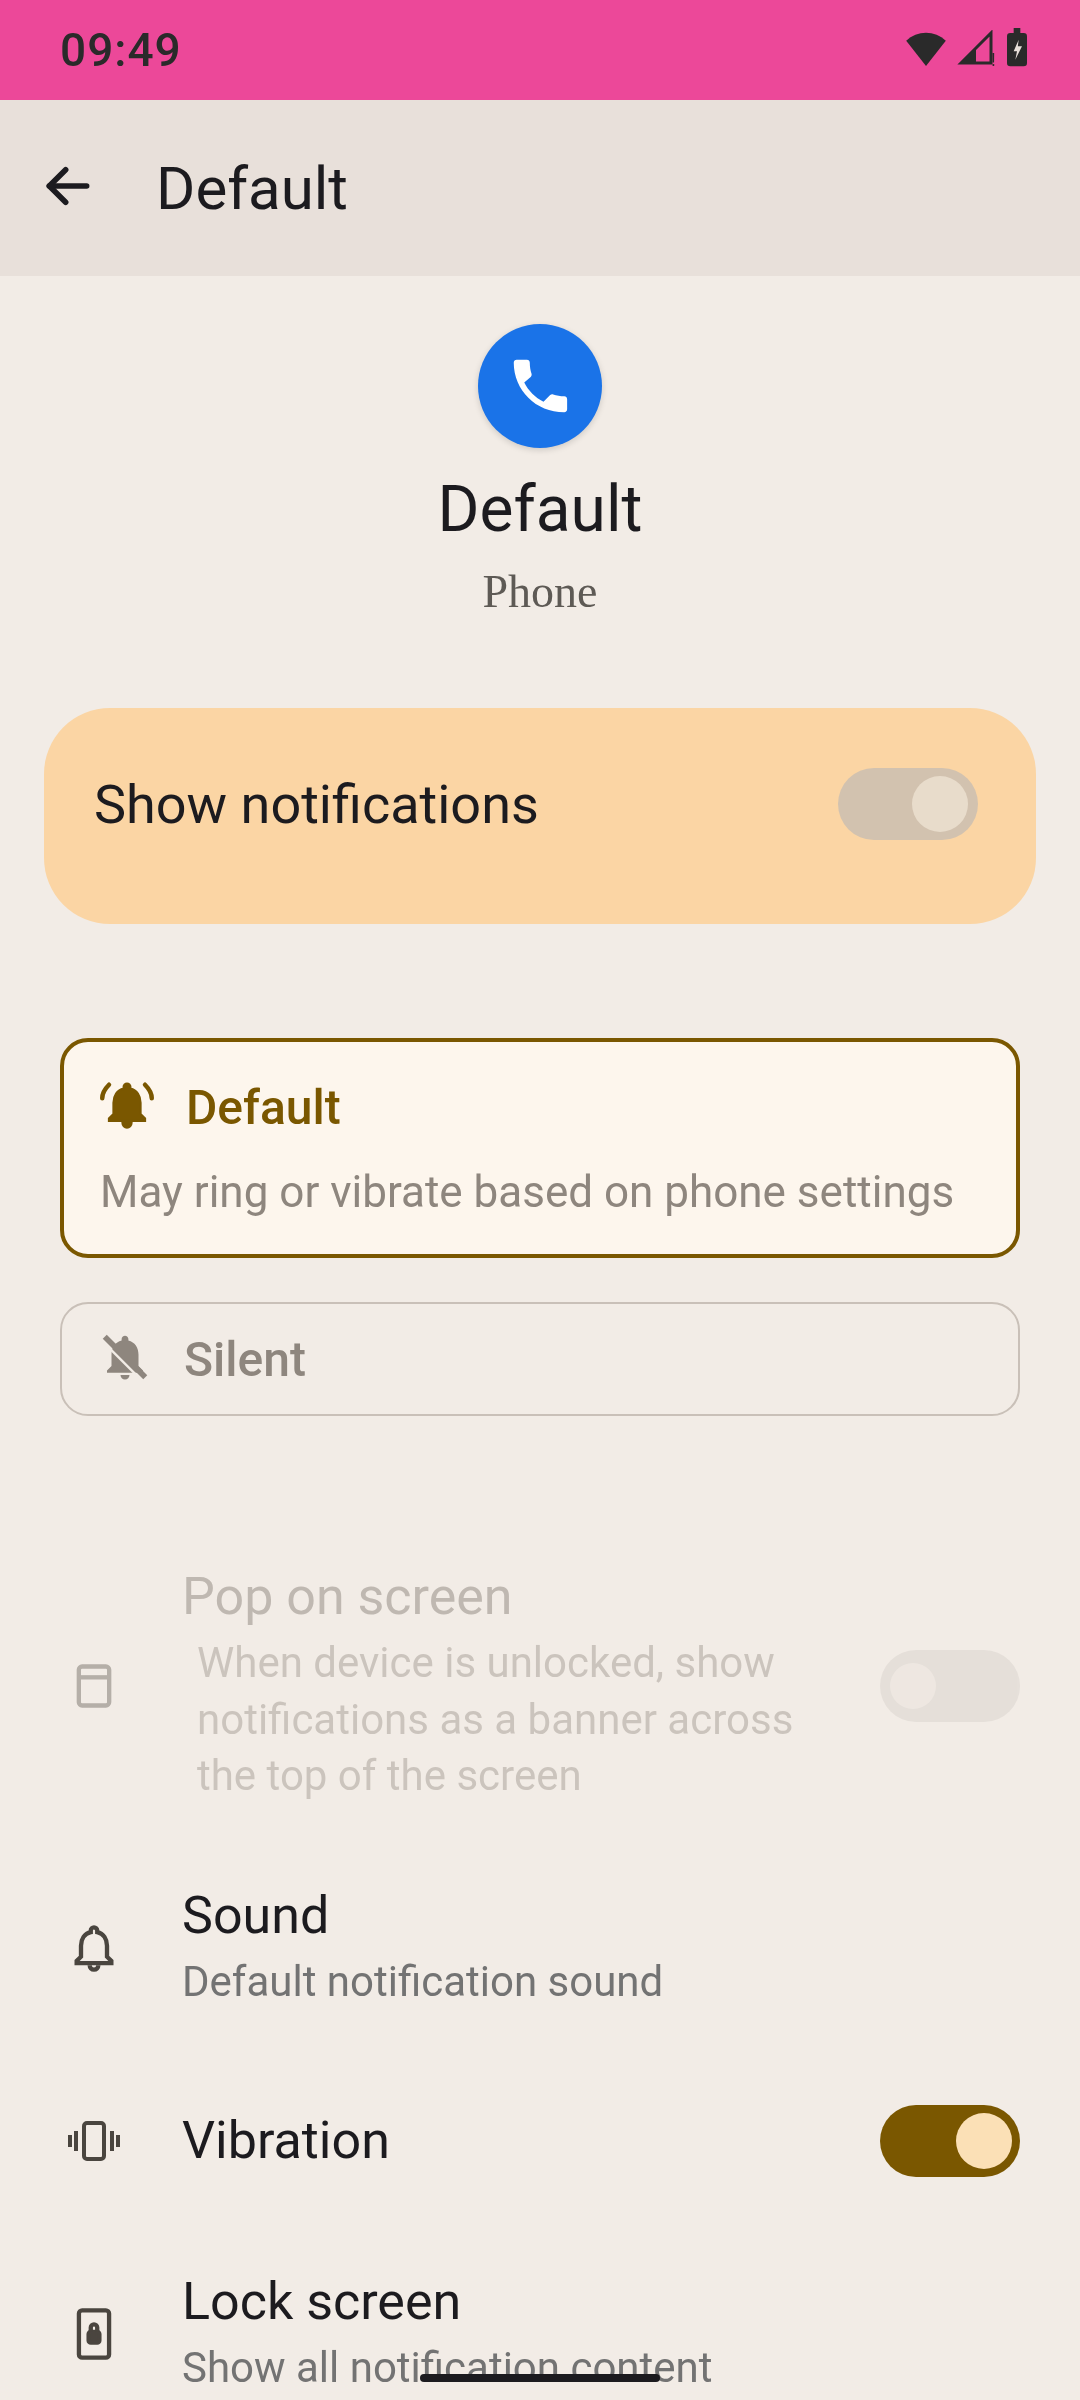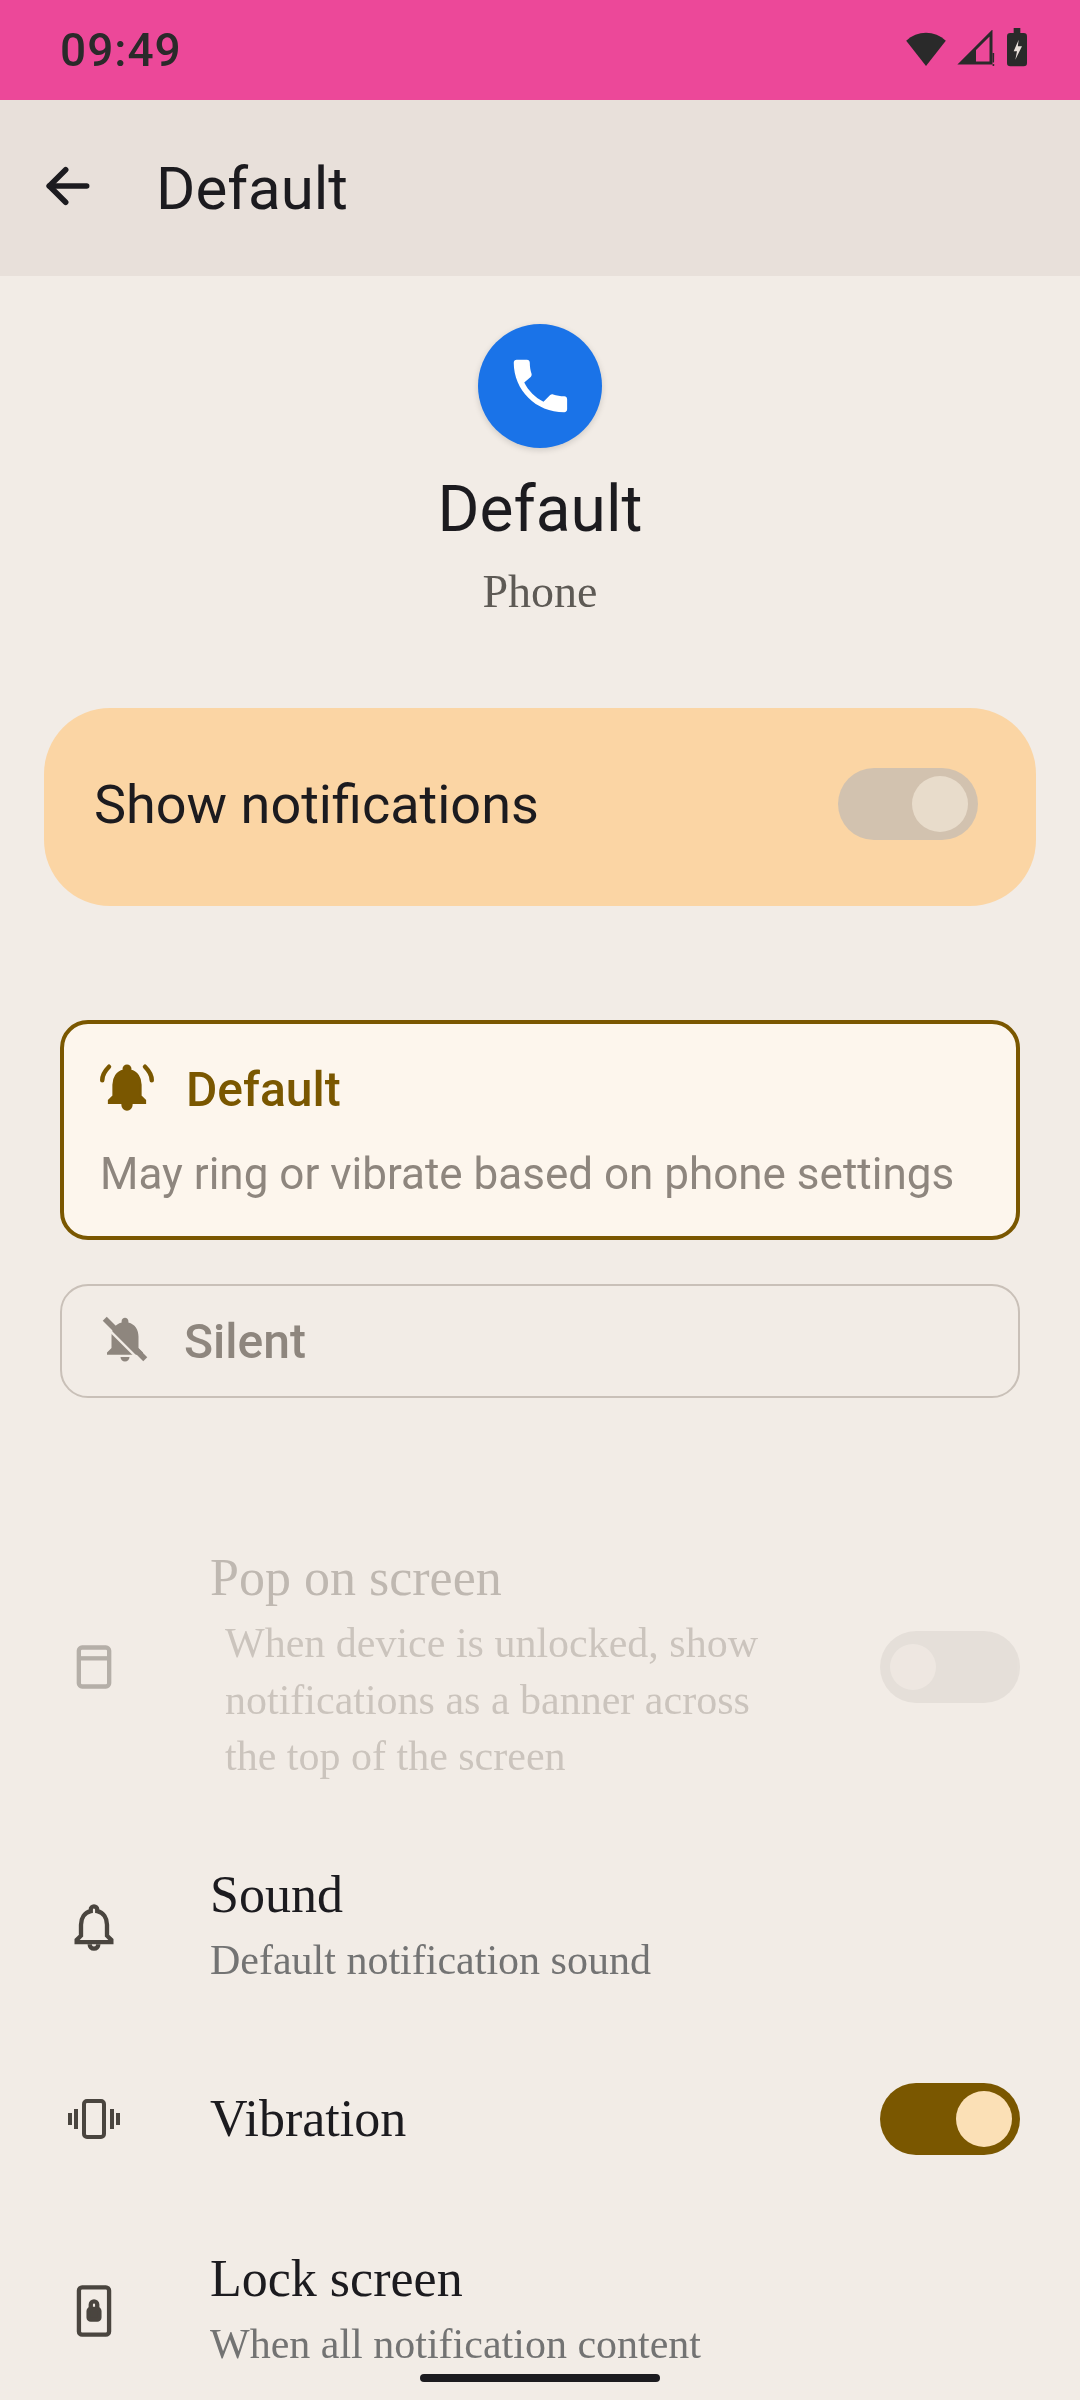--- a/index.html
+++ b/index.html
@@ -75,21 +75,21 @@
     color: #5e5a55;
     margin-top: -6px;
     font-family: Liberation Serif, serif;
   }
 
   
   .pill-card {
     margin: 0 44px;
     background: #fbd5a4;
     border-radius: 66px;
-    padding: 60px 58px 66px 50px;
+    padding: 60px 58px 84px 50px;
     display: flex;
     align-items: center;
     justify-content: space-between;
   }
   .pill-label {
     font-size: 54px;
     font-weight: 400;
     color: #1c1b1f;
   }
 
@@ -175,23 +175,22 @@
   
   .settings-list {
     margin-top: 110px;
     display: flex;
     flex-direction: column;
   }
   .setting-row {
     display: flex;
     align-items: center;
     padding: 40px 60px 40px 66px;
-    gap: 88px;
+    gap: 60px;
     min-height: 180px;
-    font-family: Liberation Serif, serif;
   }
   .setting-row.disabled { opacity: 0.5; }
   .setting-icon {
     width: 56px;
     display: flex;
     align-items: center;
     justify-content: center;
     flex-shrink: 0;
   }
   .setting-text {
@@ -359,19 +358,19 @@
   <div class="setting-row">
     <div class="setting-icon">
       <svg width="48" height="56" viewBox="0 0 20 26" fill="none" stroke="#4a453f" stroke-width="2">
           <rect x="3" y="2" width="14" height="22" rx="1.5"></rect>
           <rect x="7.5" y="12" width="5" height="5" rx="1" fill="#4a453f"></rect>
           <path d="M8.5 12 v-2 a1.5 1.5 0 0 1 3 0 v2"></path>
         </svg>
     </div>
     <div class="setting-text">
       <div class="setting-title">Lock screen</div>
-      <div class="setting-sub">When all notification content</div>
+      <div class="setting-sub">Show all notification content</div>
     </div>
   </div>
 
 </div>
 
 <div class="nav-indicator"></div>
 
 </body></html>

